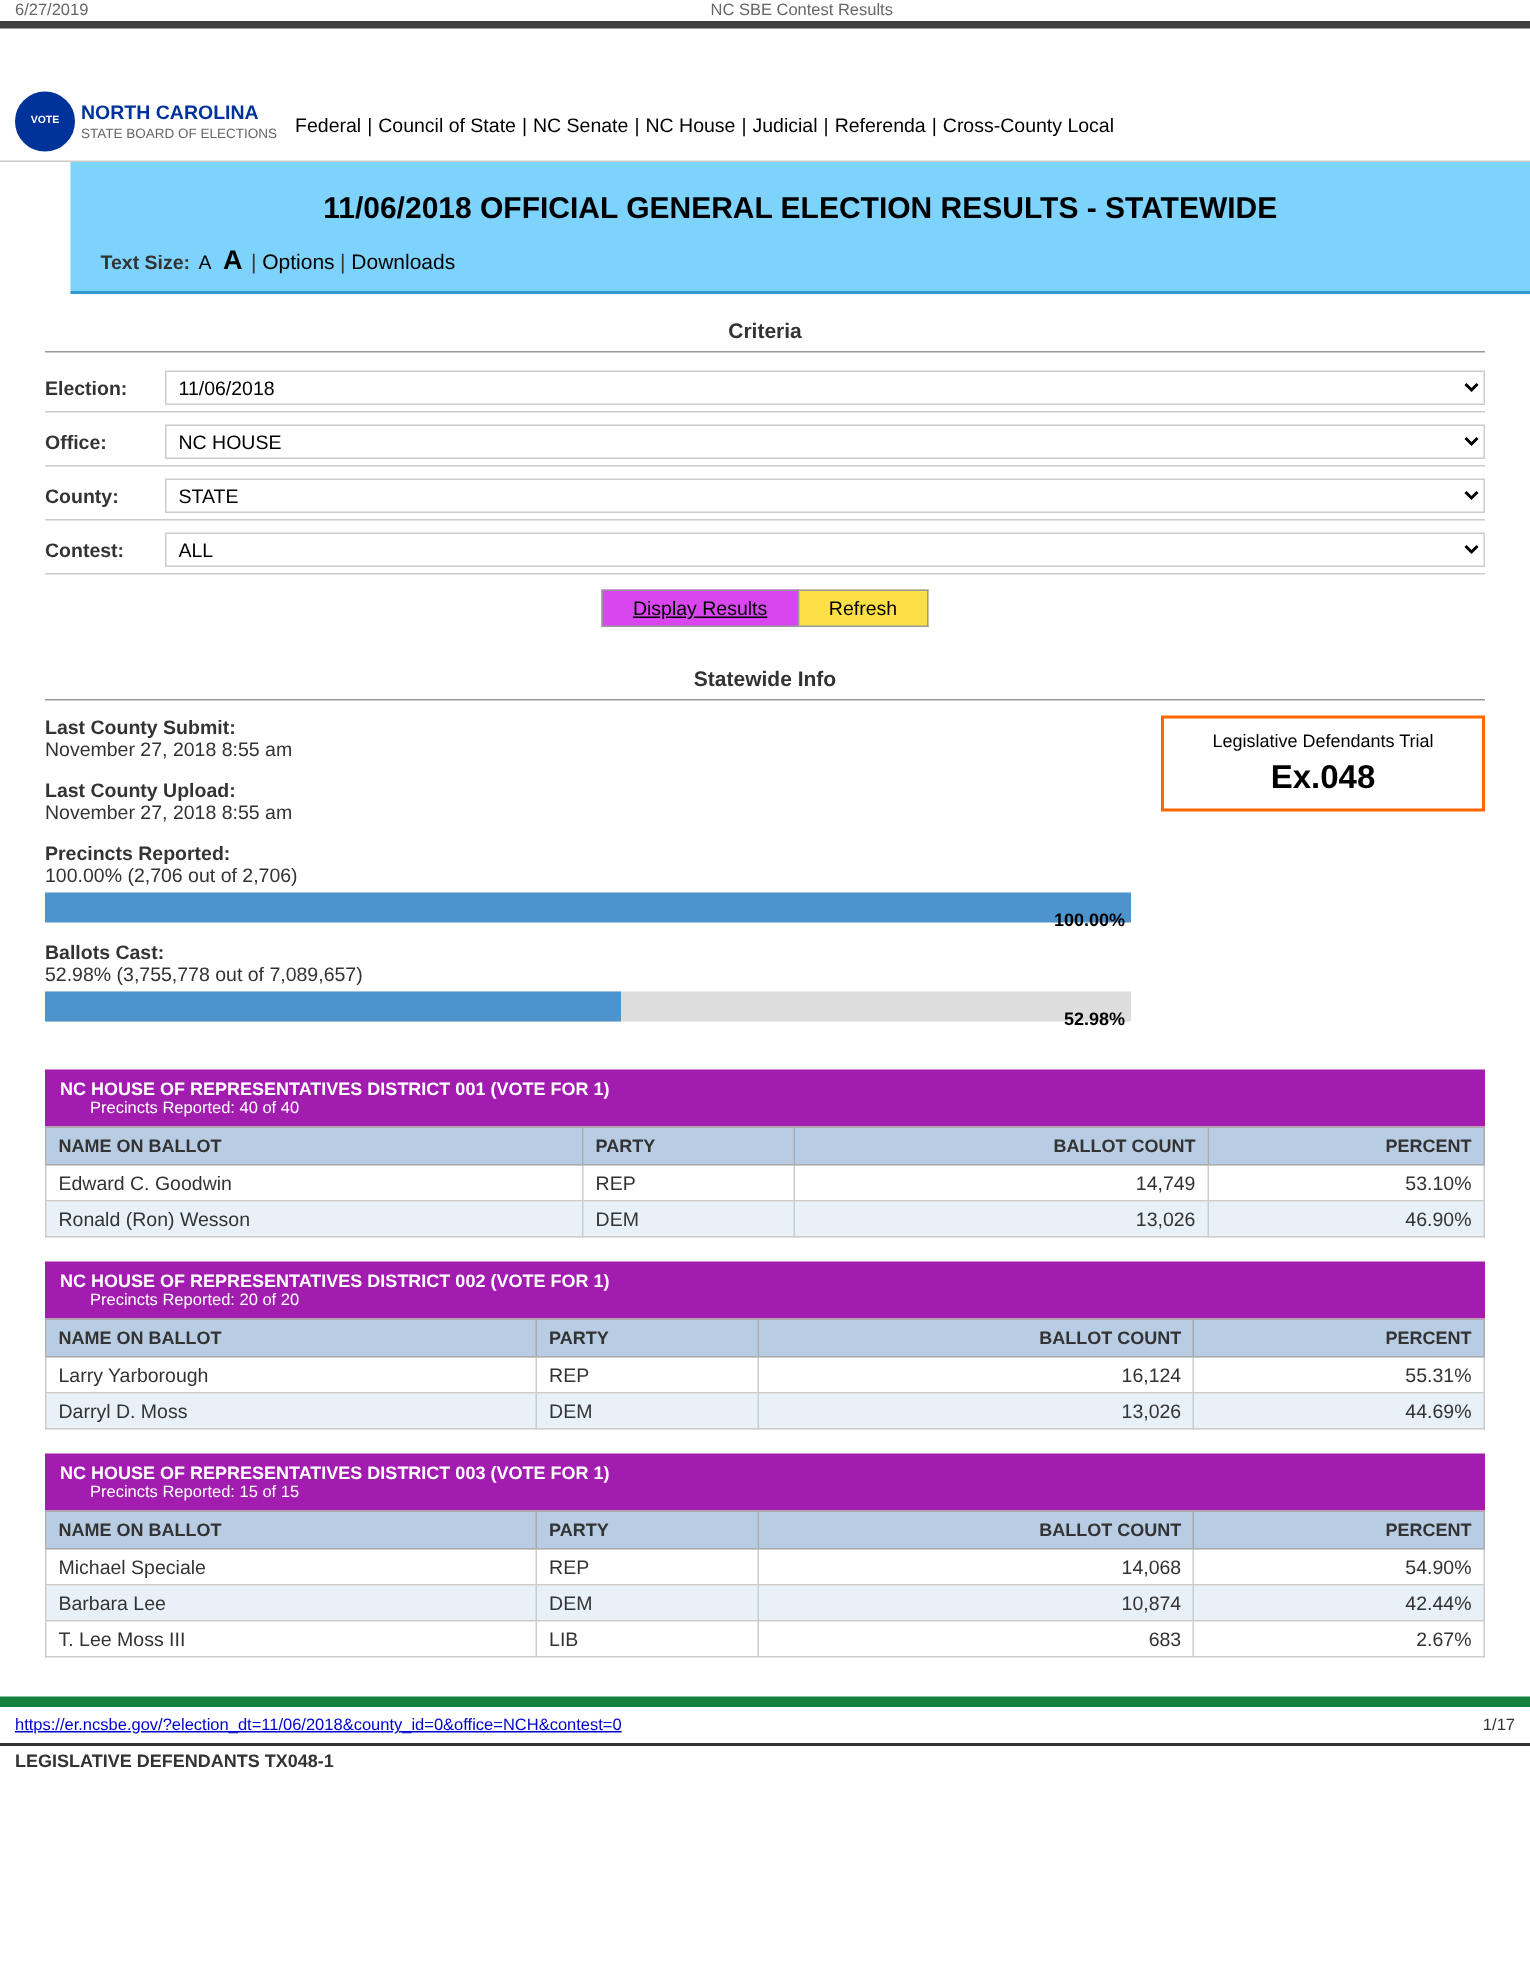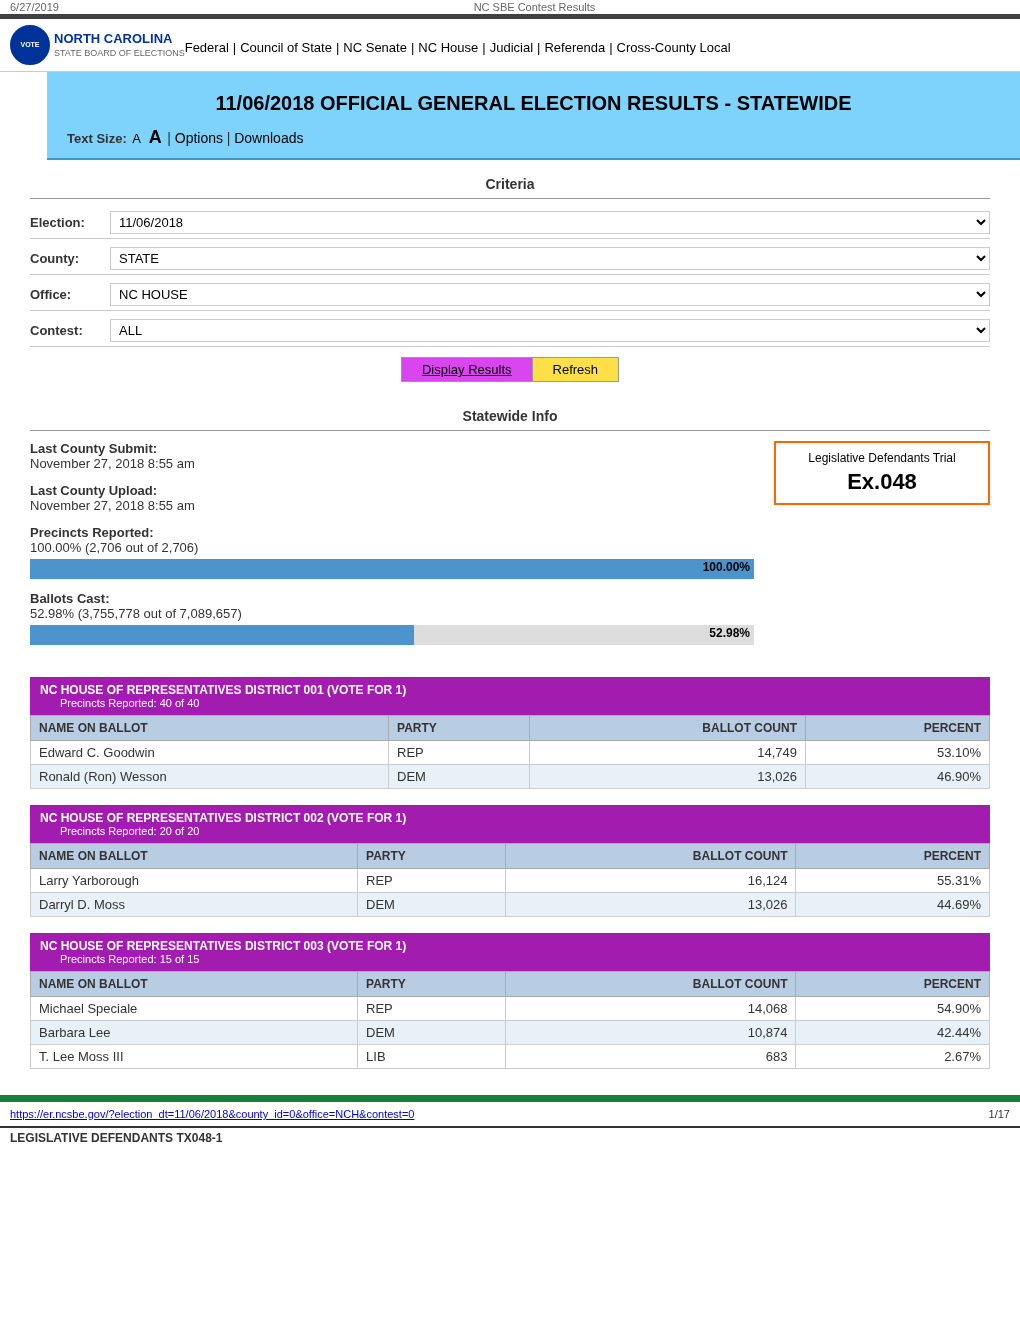--- a/index.html
+++ b/index.html
@@ -1,20 +1,20 @@
 <!DOCTYPE html>
 <html><head>
   <meta charset="utf-8">
   <style>
     * { box-sizing: border-box; margin: 0; padding: 0; }
     body { font-family: Arial, sans-serif; font-size: 13px; background: #fff; color: #333; width: 1020px; }
 
     
     .top-bar { display: flex; align-items: flex-start; justify-content: space-between; padding: 6px 10px; border-bottom: 1px solid #ccc; }
-    .top-left { display: flex; align-items: center; gap: 0; }
+    .top-left { display: flex; align-items: center; gap: 12px; margin-top: 36px; }
     .logo-box { display: flex; align-items: center; gap: 4px; }
     .logo-circle { width: 40px; height: 40px; border-radius: 50%; border: 3px solid #003399; background: #003399; display: flex; align-items: center; justify-content: center; }
     .logo-circle span { color: #fff; font-size: 7px; font-weight: bold; text-align: center; line-height: 1.2; }
     .logo-text { font-size: 13px; font-weight: bold; color: #003399; line-height: 1.3; }
     .logo-text small { font-size: 9px; font-weight: normal; display: block; color: #666; }
     .nav-links { display: flex; align-items: flex-start; flex-wrap: wrap; gap: 0; font-size: 13px; padding-top: 4px; }
     .nav-link { color: #000; text-decoration: none; cursor: pointer; }
     .nav-sep { margin: 0 4px; color: #000; }
 
     
@@ -43,21 +43,21 @@
     .statewide-content { display: flex; justify-content: space-between; align-items: flex-start; }
     .statewide-left { flex: 1; }
     .statewide-right { width: 216px; border: 2px solid #ff6600; padding: 8px; font-size: 12px; text-align: center; margin-left: 20px; }
     .statewide-right .trial-label { color: #000; font-size: 12px; margin-bottom: 4px; }
     .statewide-right .exhibit-label { font-size: 22px; font-weight: bold; color: #000; }
     .stat-block { margin-bottom: 12px; }
     .stat-label { font-weight: bold; font-size: 13px; }
     .stat-value { font-size: 13px; }
     .progress-bar-container { background: #ddd; height: 20px; margin-top: 4px; position: relative; }
     .progress-bar-fill { height: 100%; background: #4d94cc; }
-    .progress-bar-label { position: absolute; right: 4px; top: 1px; font-size: 12px; color: #000; font-weight: bold; }
+    .progress-bar-label { position: absolute; right: 4px; top: 11px; font-size: 12px; color: #000; font-weight: bold; }
 
     
     .results-section { padding: 10px 30px; }
     .district-block { margin-bottom: 16px; }
     .district-header { background: #a21caf; color: #fff; padding: 6px 10px; font-size: 12px; font-weight: bold; }
     .district-header .precincts-sub { font-size: 11px; font-weight: normal; padding-left: 20px; }
     .results-table { width: 100%; border-collapse: collapse; }
     .results-table th { background: #b8cce4; text-align: left; padding: 5px 8px; font-size: 12px; font-weight: bold; border: 1px solid #aaa; }
     .results-table th.num { text-align: right; }
     .results-table td { padding: 4px 8px; border: 1px solid #ccc; font-size: 13px; }
@@ -124,29 +124,29 @@
 <div class="criteria-section">
   <div class="criteria-title">Criteria</div>
 
   <div class="criteria-row">
     <span class="criteria-label">Election:</span>
     <select class="criteria-select">
       <option>11/06/2018</option>
     </select>
   </div>
   <div class="criteria-row">
+    <span class="criteria-label">Office:</span>
+    <select class="criteria-select">
+      <option>NC HOUSE</option>
+    </select>
+  </div>
+  <div class="criteria-row">
     <span class="criteria-label">County:</span>
     <select class="criteria-select">
       <option>STATE</option>
-    </select>
-  </div>
-  <div class="criteria-row">
-    <span class="criteria-label">Office:</span>
-    <select class="criteria-select">
-      <option>NC HOUSE</option>
     </select>
   </div>
   <div class="criteria-row">
     <span class="criteria-label">Contest:</span>
     <select class="criteria-select">
       <option>ALL</option>
     </select>
   </div>
   <div class="criteria-buttons">
     <button class="btn-display">Display Results</button>

